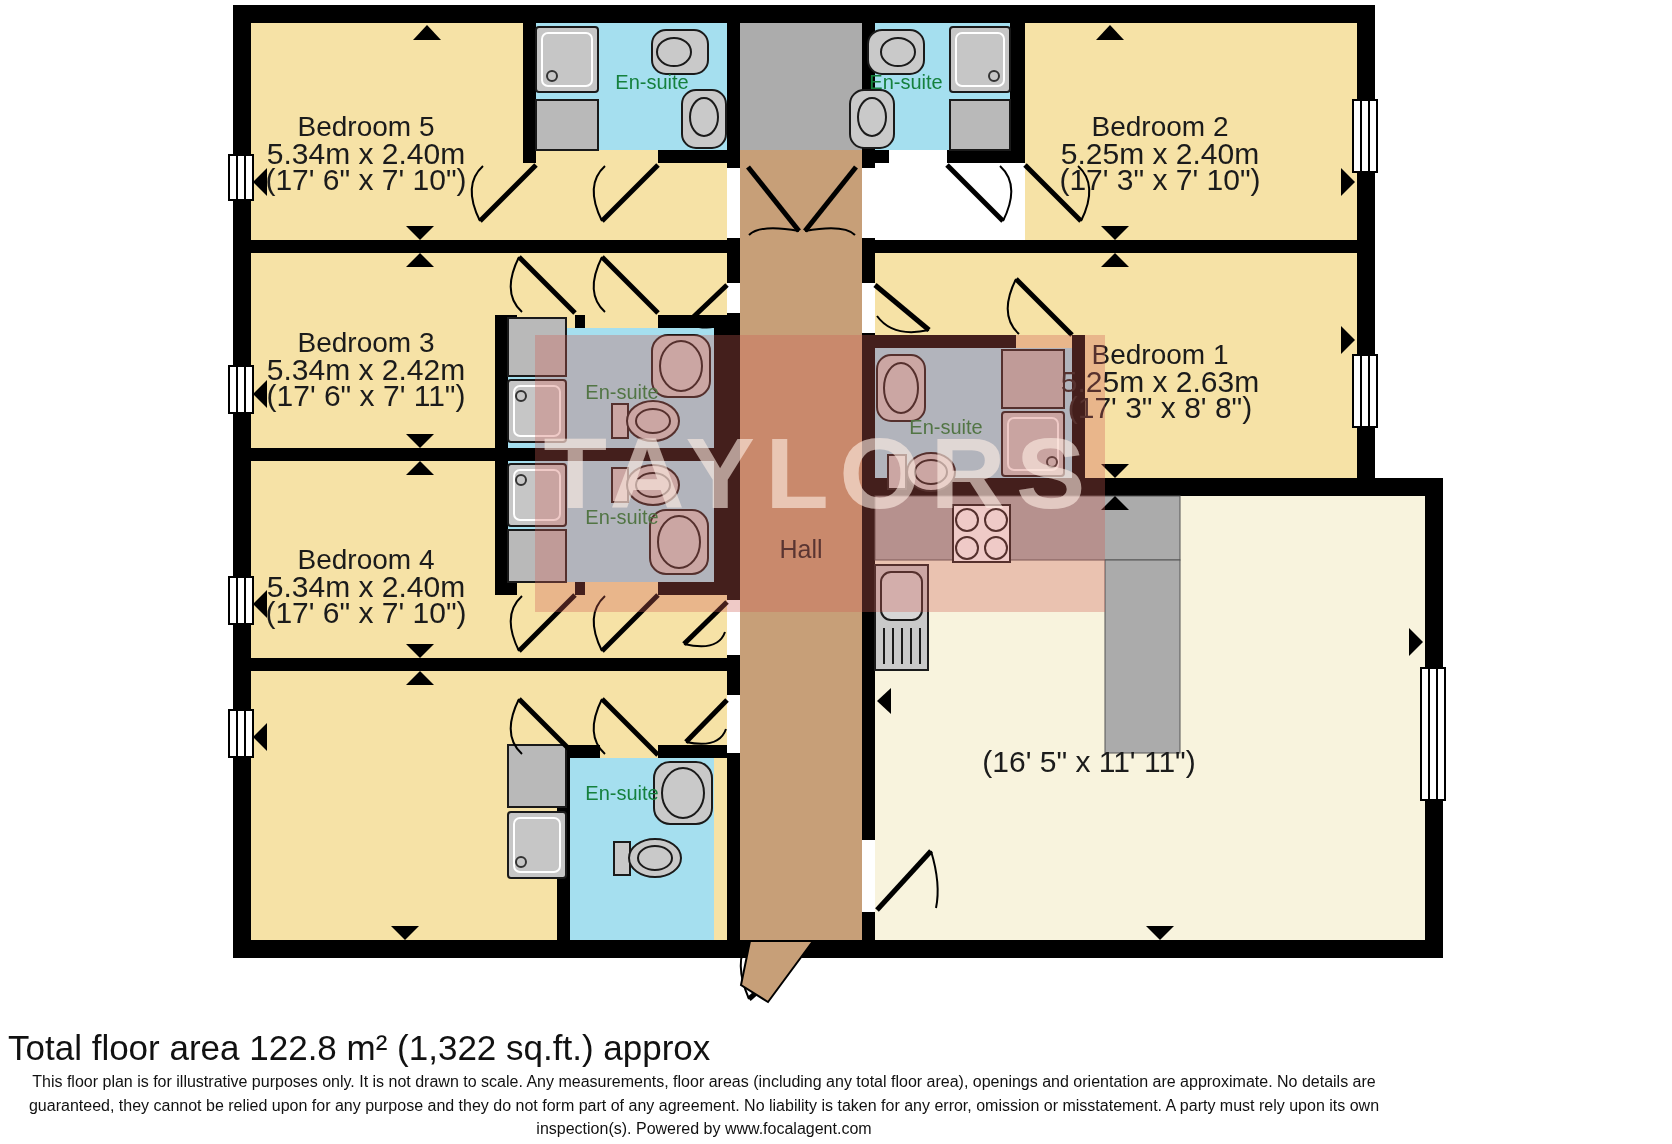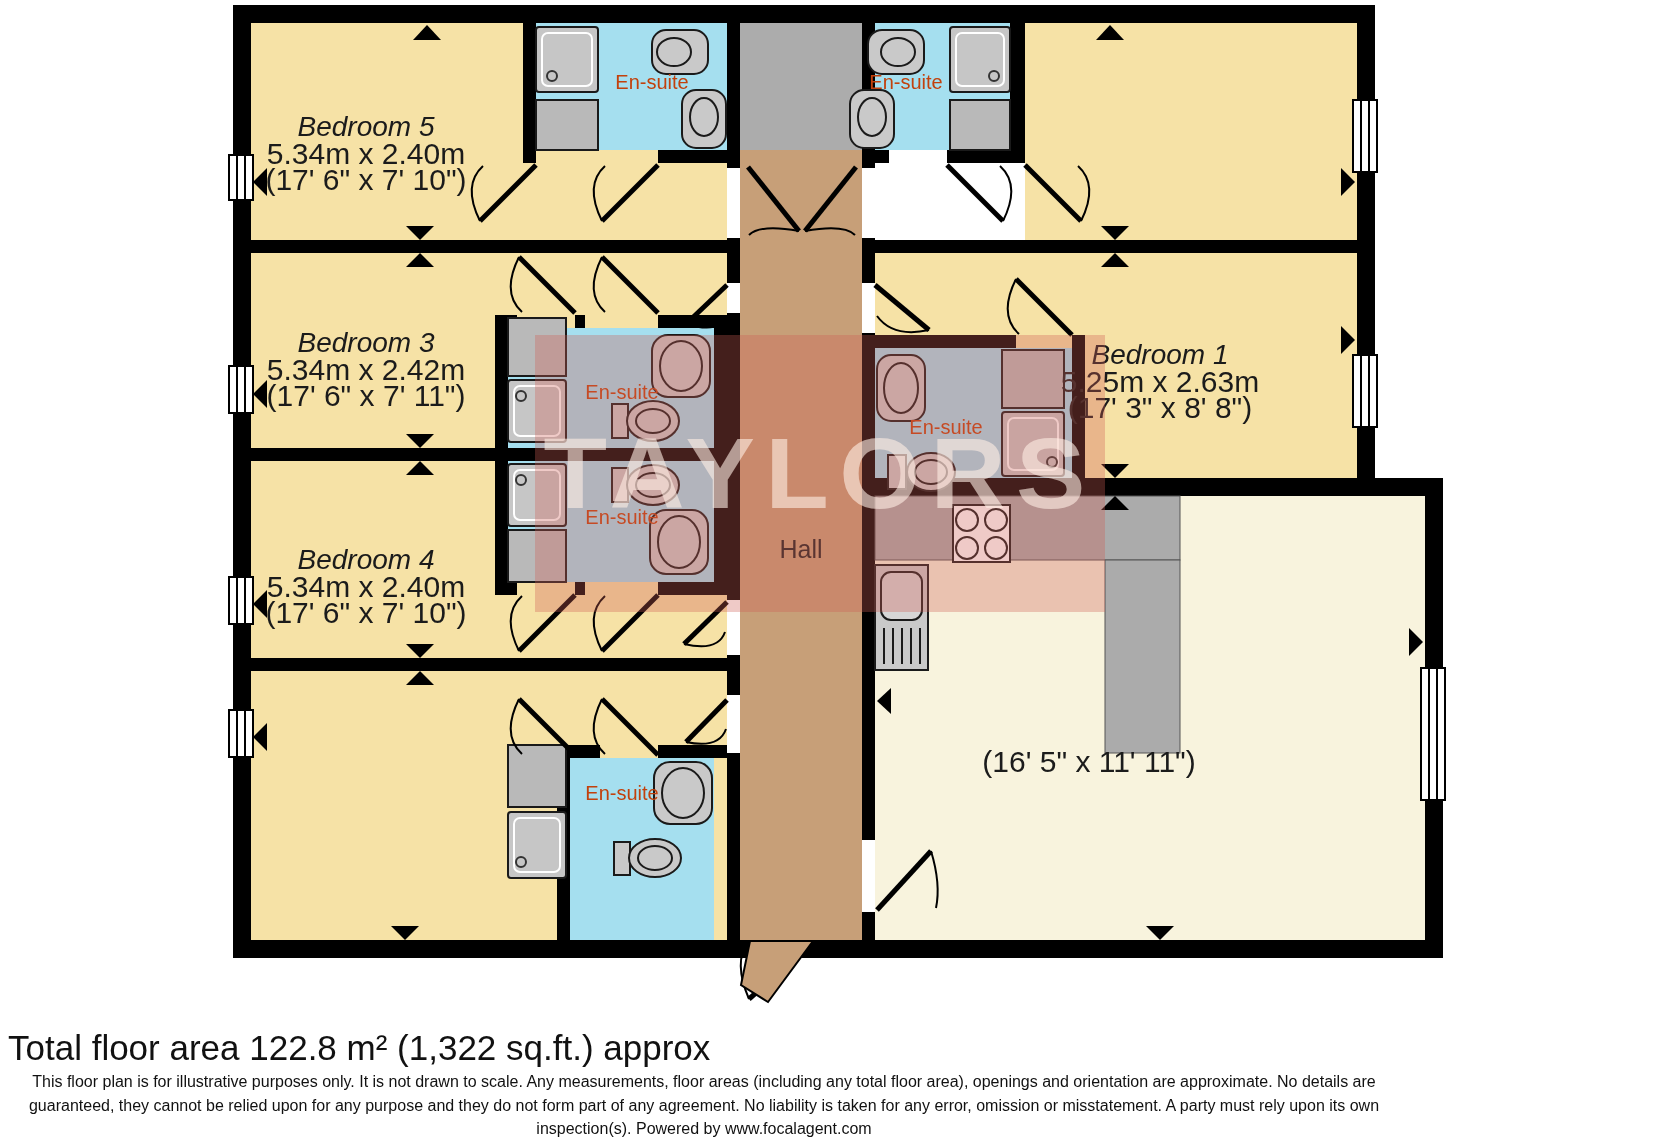--- a/index.html
+++ b/index.html
@@ -1,23 +1,23 @@
 <!DOCTYPE html>
 <html><head>
 <meta charset="utf-8">
 <style>
   html,body{margin:0;padding:0;background:#fff;}
   #stage{position:relative;width:1672px;height:1144px;background:#fff;overflow:hidden;
          font-family:"Liberation Sans",sans-serif;}
   #plan-svg{position:absolute;left:0;top:0;}
   .room-label{position:absolute;transform:translate(-50%,-50%);text-align:center;
               color:#1b1b1b;white-space:nowrap;pointer-events:none;}
-  .rname{font-size:28px;line-height:29px;font-style:italic;}
+  .rname{font-size:28px;line-height:29px;}
   .rdim{font-size:30px;line-height:26px;}
-  .ensuite-label{position:absolute;transform:translate(-50%,-50%);font-size:20px;color:#c2410c;
+  .ensuite-label{position:absolute;transform:translate(-50%,-50%);font-size:20px;color:#15803d;
                  white-space:nowrap;pointer-events:none;}
   .hall-label{position:absolute;transform:translate(-50%,-50%);font-size:25px;color:#222;
               pointer-events:none;}
   #watermark{position:absolute;left:535px;top:335px;width:570px;height:277px;
              background:rgba(206,95,85,0.33);display:flex;align-items:center;justify-content:center;
              pointer-events:none;}
   #watermark span{font-size:100px;font-weight:bold;letter-spacing:10px;
                   color:rgba(255,238,228,0.60);transform:scaleX(1.04);}
   #total-area{position:absolute;left:8px;top:1028px;font-size:35px;color:#111;}
   #disclaimer{position:absolute;left:0;top:1070px;width:1408px;text-align:center;
@@ -332,20 +332,25 @@
     <polygon points="1409,628 1409,656 1423,642"></polygon>
     <polygon points="891,688 891,714 877,701"></polygon>
   </g>
 </svg>
 
   <div class="room-label" style="left:366px;top:152px">
     <div class="rname">Bedroom 5</div>
     <div class="rdim">5.34m x 2.40m</div>
     <div class="rdim">(17' 6" x 7' 10")</div>
   </div>
+  <div class="room-label" style="left:1160px;top:152px">
+    <div class="rname">Bedroom 2</div>
+    <div class="rdim">5.25m x 2.40m</div>
+    <div class="rdim">(17' 3" x 7' 10")</div>
+  </div>
   <div class="room-label" style="left:366px;top:368px">
     <div class="rname">Bedroom 3</div>
     <div class="rdim">5.34m x 2.42m</div>
     <div class="rdim">(17' 6" x 7' 11")</div>
   </div>
   <div class="room-label" style="left:1160px;top:380px">
     <div class="rname">Bedroom 1</div>
     <div class="rdim">5.25m x 2.63m</div>
     <div class="rdim">(17' 3" x 8' 8")</div>
   </div>

